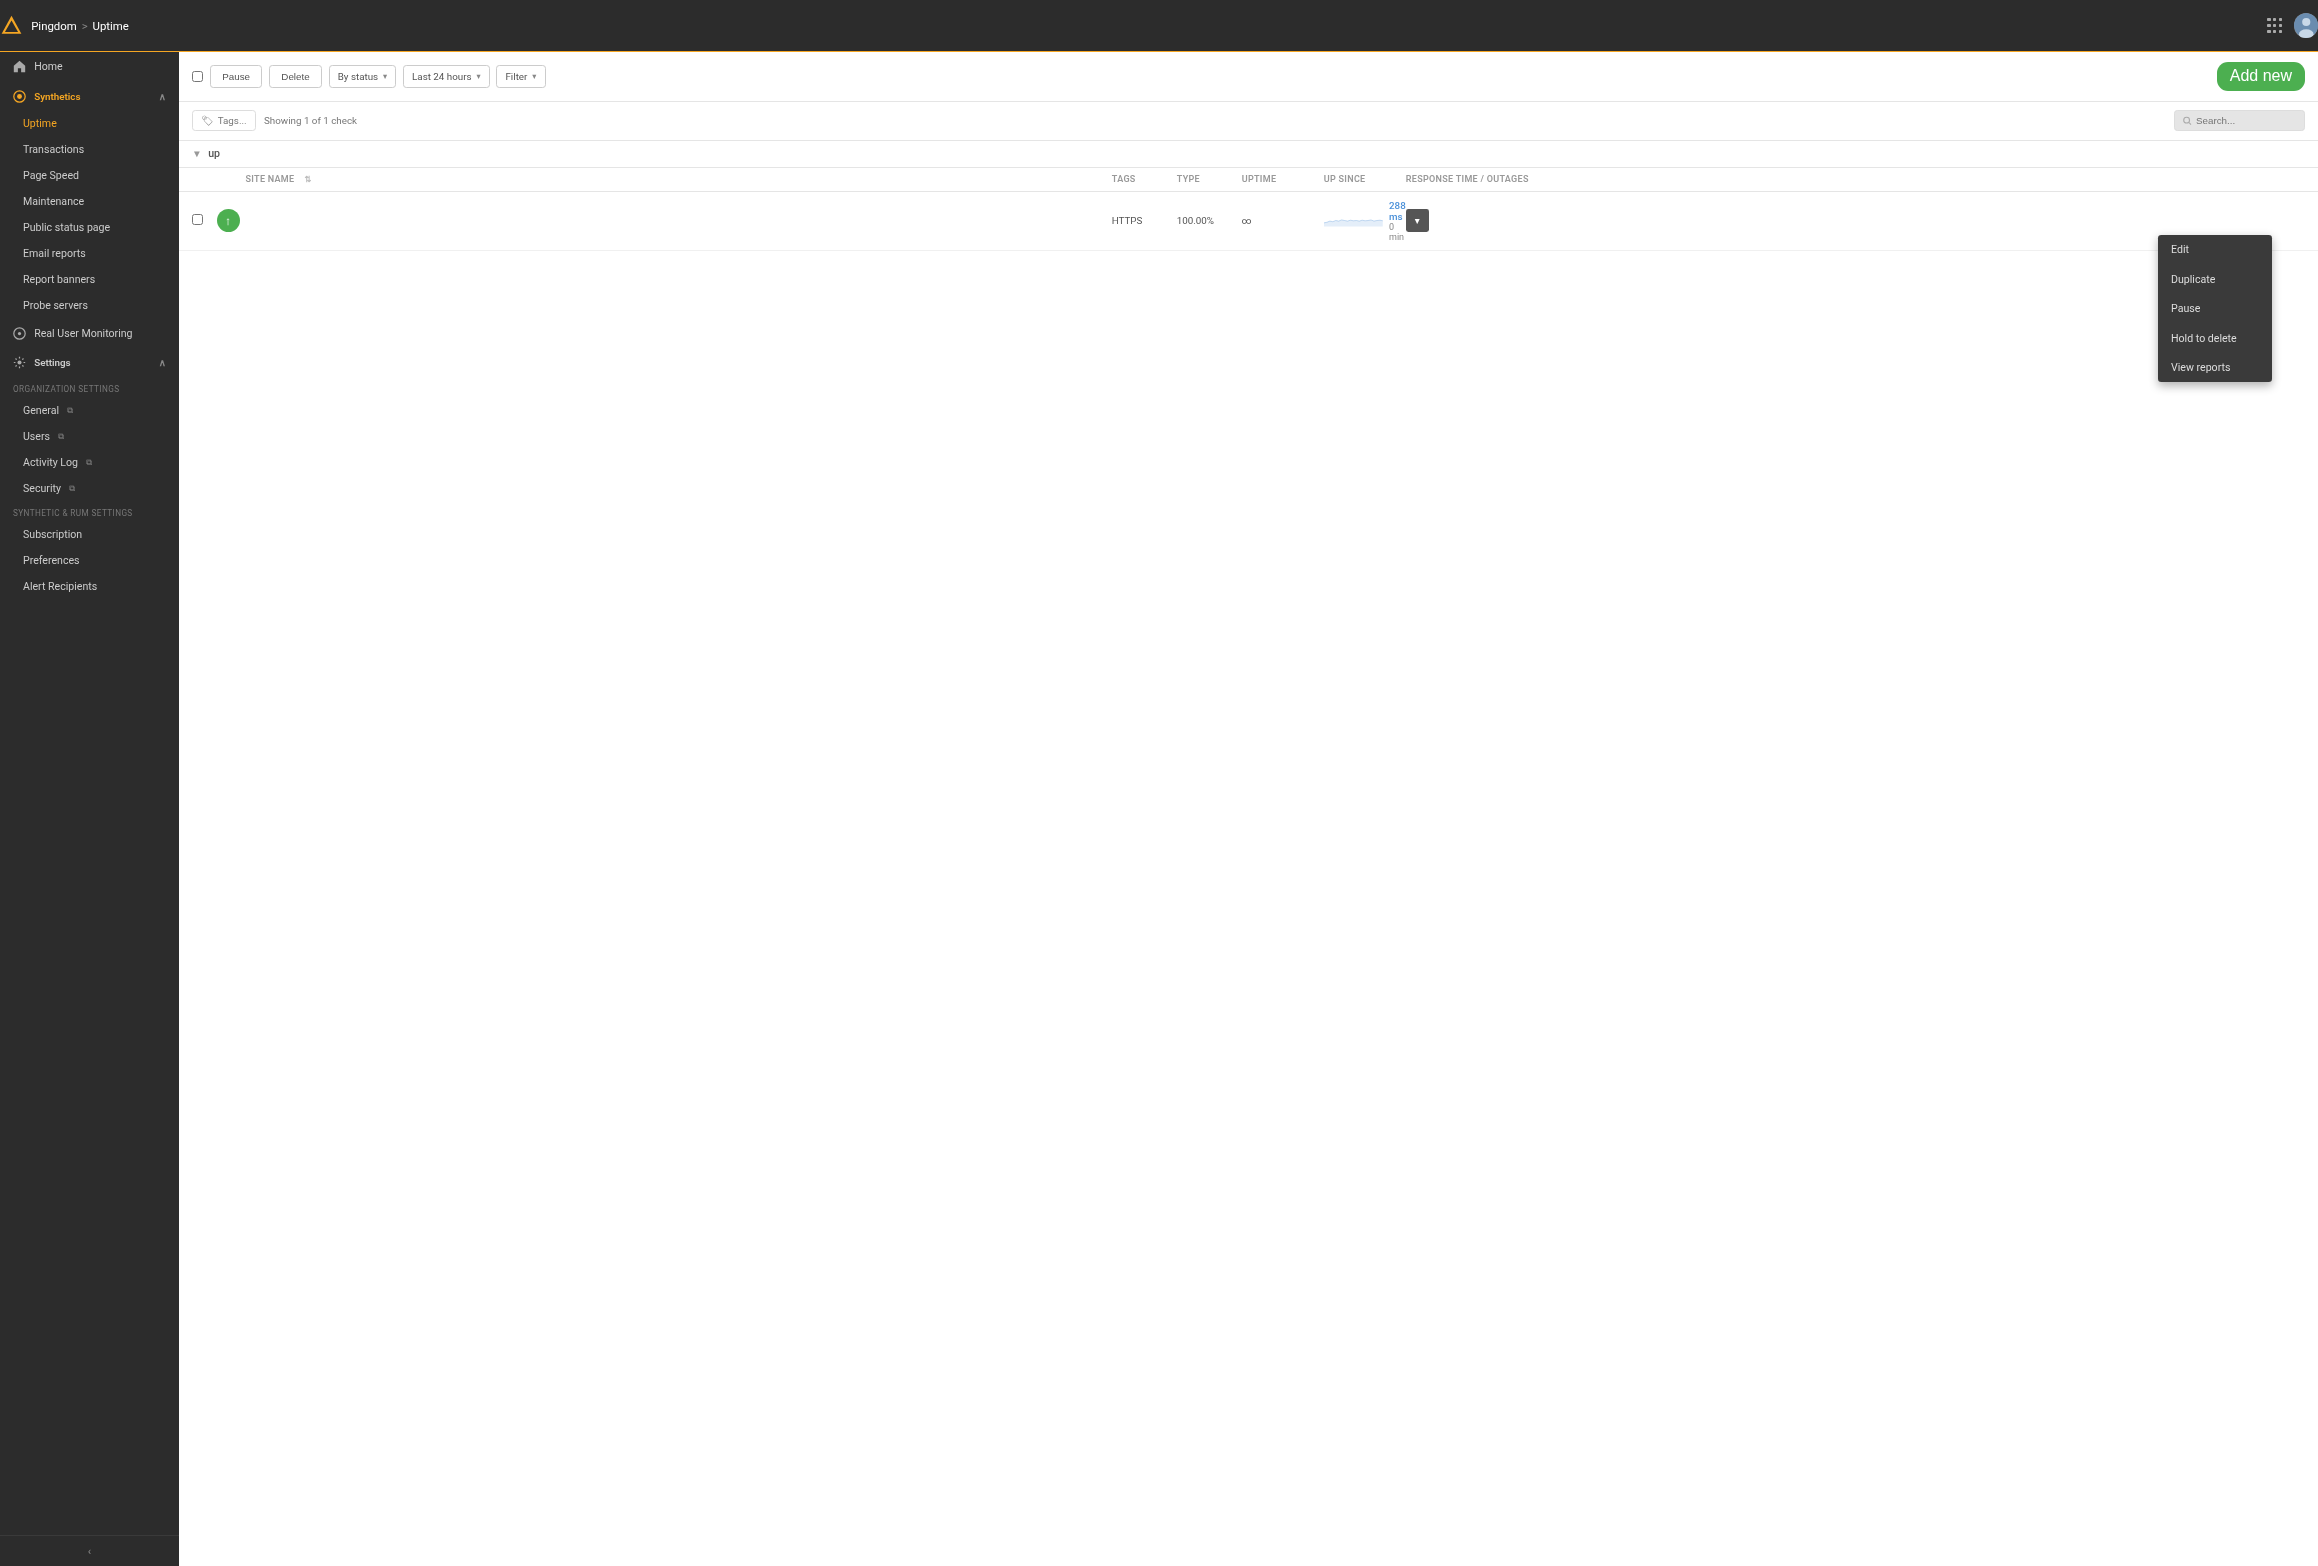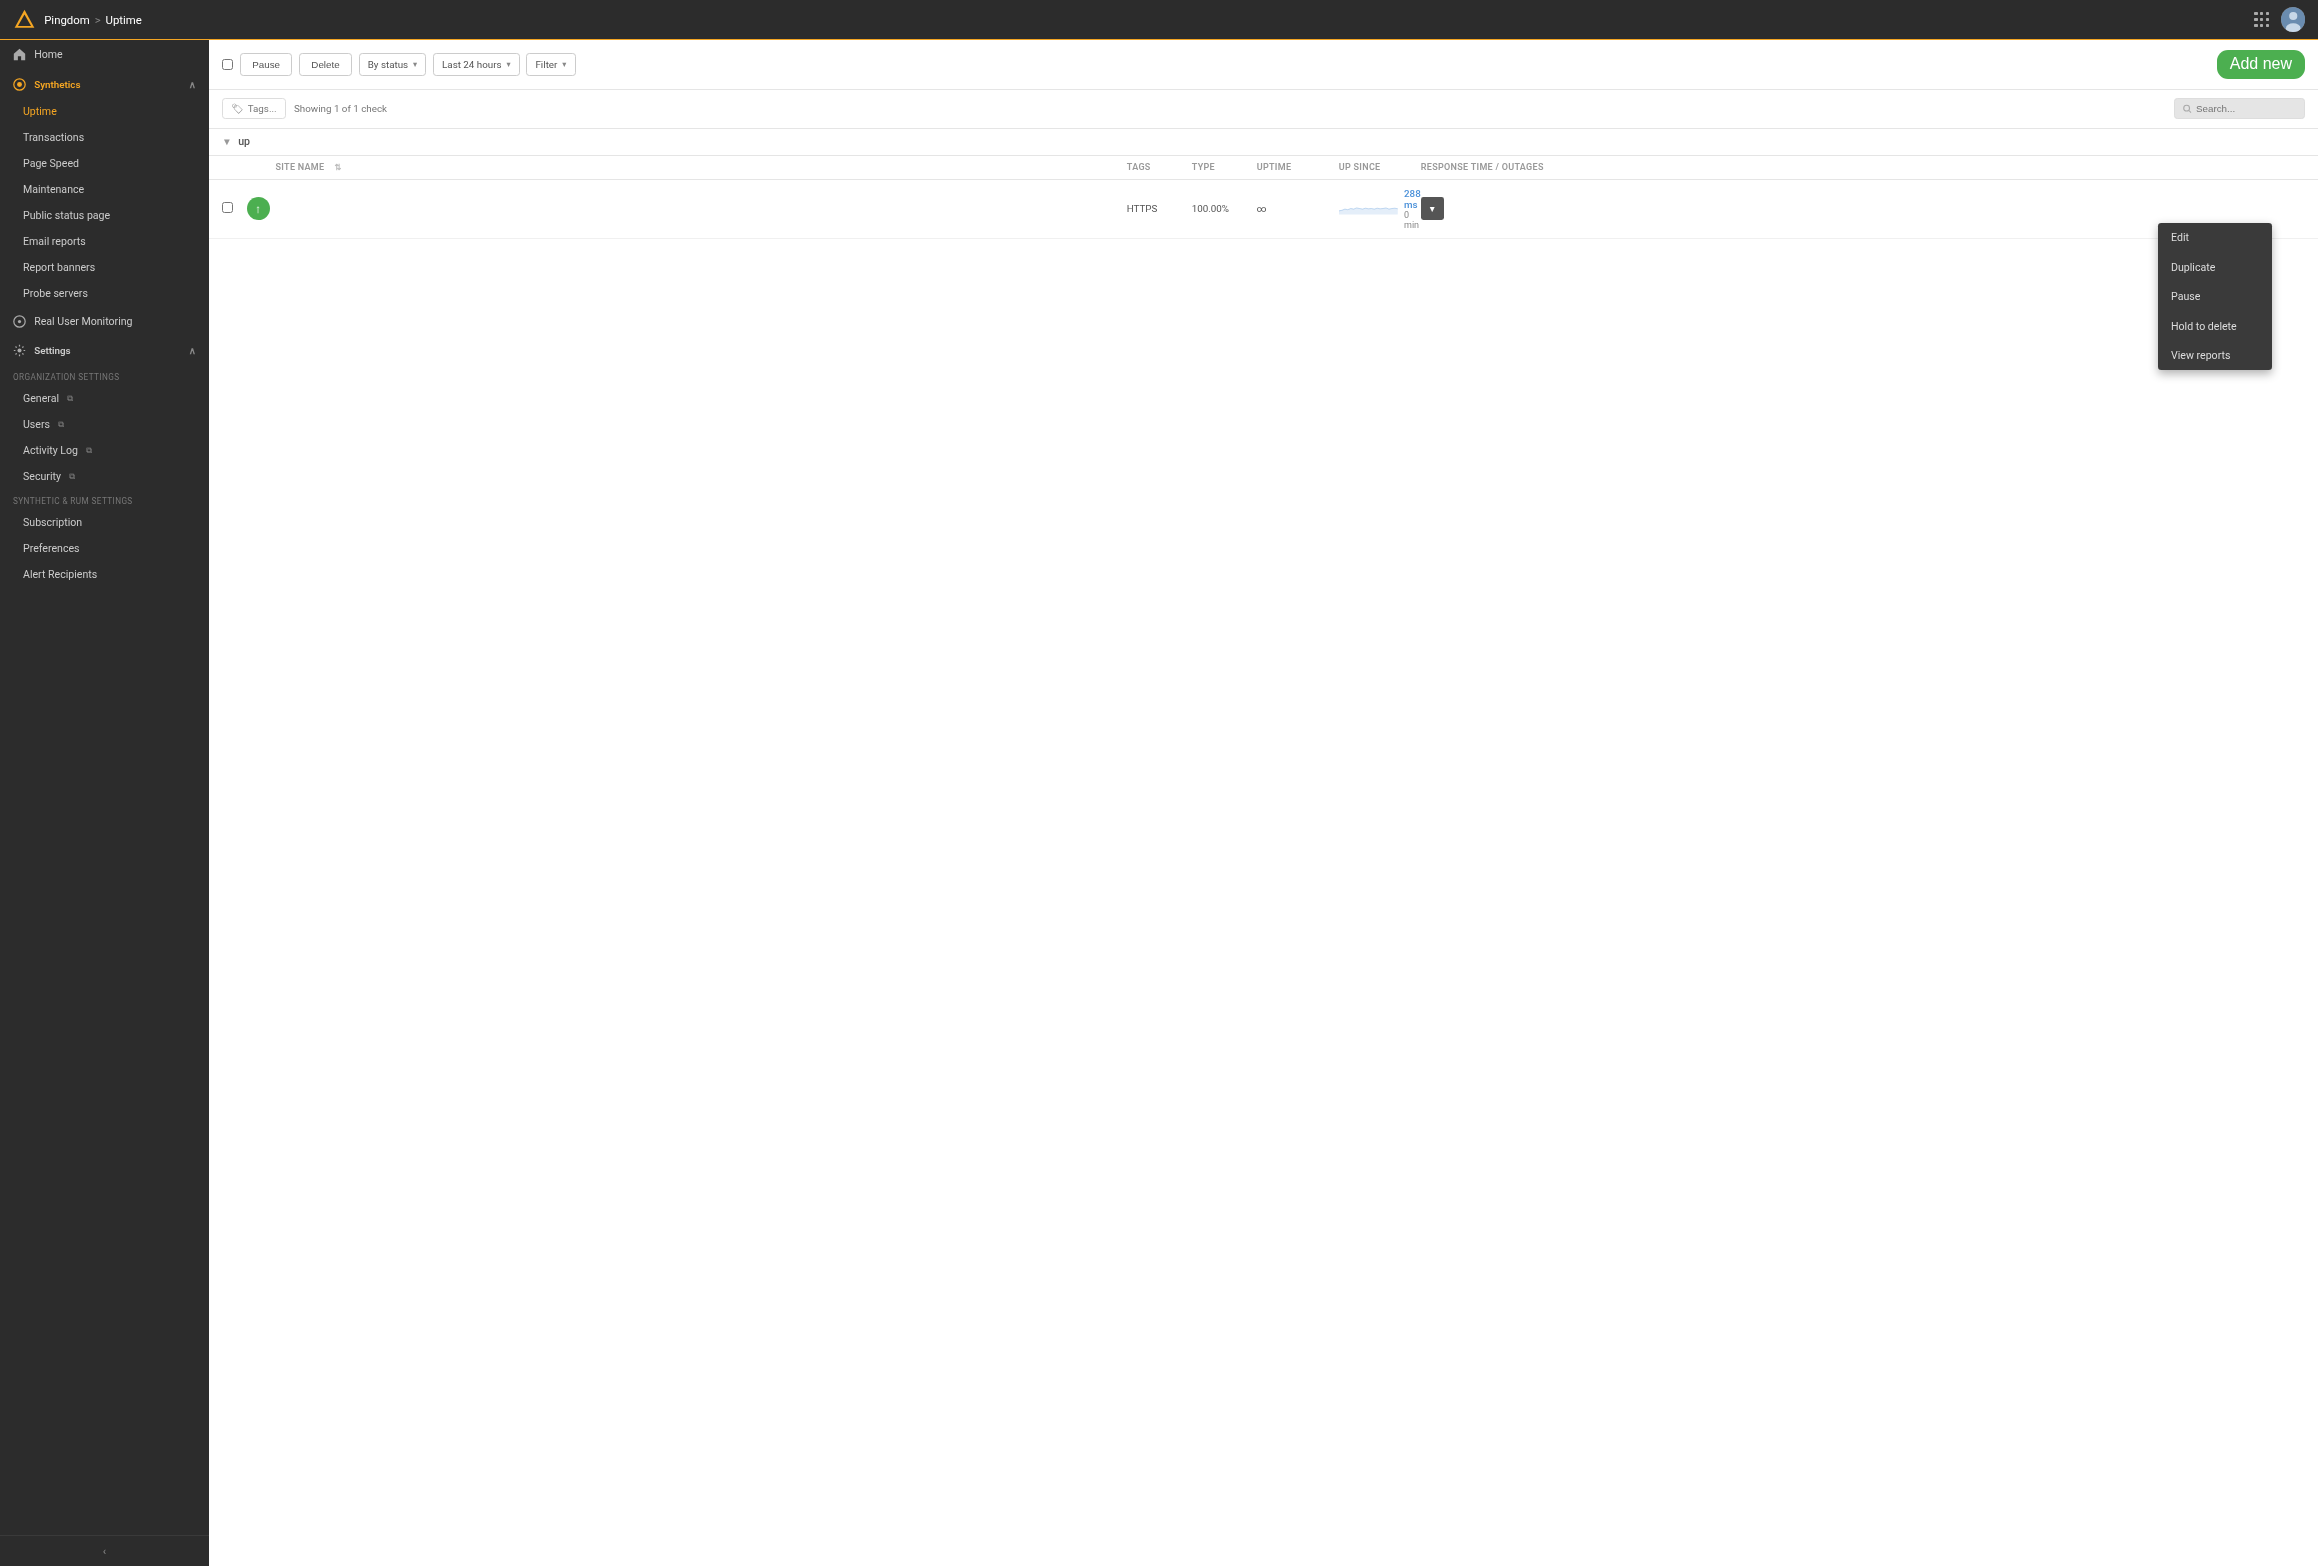--- a/index.html
+++ b/index.html
@@ -1,43 +1,43 @@
 <!DOCTYPE html>
 <html style="font-size:13px"><head>
   <meta charset="utf-8">
   <style>
     * { box-sizing: border-box; margin: 0; padding: 0; }
     body { font-family: -apple-system, BlinkMacSystemFont, 'Segoe UI', Roboto, sans-serif; display: flex; flex-direction: column; height: 100vh; overflow: hidden; background: #f5f5f5; }
 
     
     .topbar {
       background: #2c2c2c;
-      height: 40px;
-      display: flex;
-      align-items: center;
-      padding: 0 13px;
+      height: 52px;
+      display: flex;
+      align-items: center;
+      padding: 0 0;
       flex-shrink: 0;
       border-bottom: 1.6px solid #f5a623;
       justify-content: space-between;
     }
     .topbar-left { display: flex; align-items: center; gap: 8.2px; }
     .topbar-brand { color: #fff; font-size: 11.4px; display: flex; align-items: center; gap: 4.9px; }
     .topbar-brand .sep { color: #888; }
     .topbar-brand .page { color: #fff; }
     .topbar-right { display: flex; align-items: center; gap: 11.4px; }
     .grid-icon { display: grid; grid-template-columns: repeat(3, 3.3px); gap: 2.4px; }
     .grid-dot { width: 3.3px; height: 3.3px; background: #aaa; border-radius: 0.8px; }
     .avatar { width: 24.5px; height: 24.5px; border-radius: 50%; background: #888; overflow: hidden; display: flex; align-items: center; justify-content: center; }
 
     
     .layout { display: flex; flex: 1; overflow: hidden; }
 
     
     .sidebar {
-      width: 209px;
+      width: 179px;
       background: #2c2c2c;
       color: #ccc;
       display: flex;
       flex-direction: column;
       overflow-y: auto;
       flex-shrink: 0;
     }
     .sidebar-item {
       display: flex;
       align-items: center;

